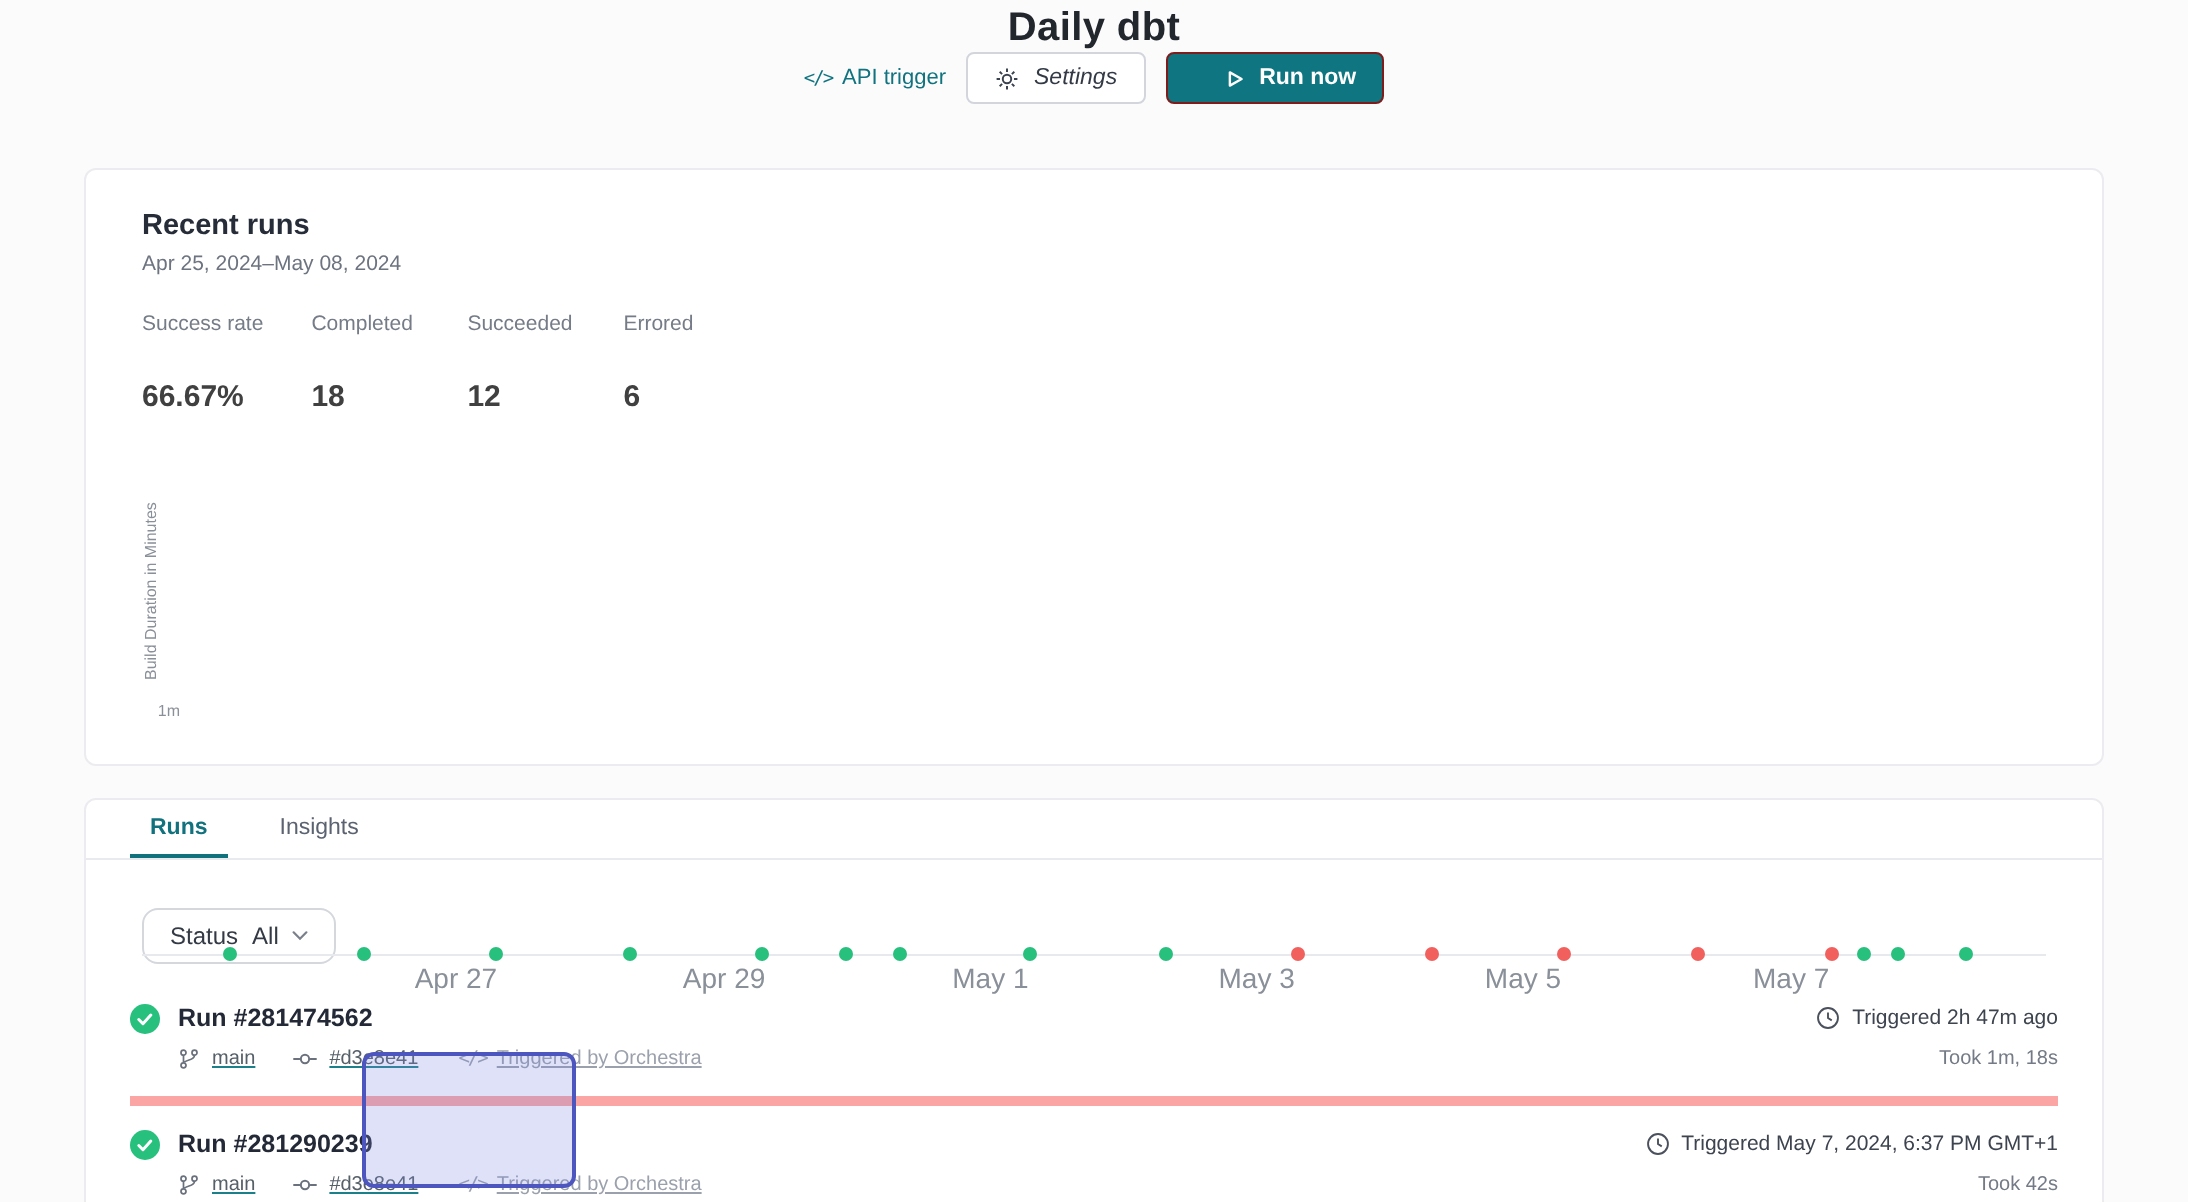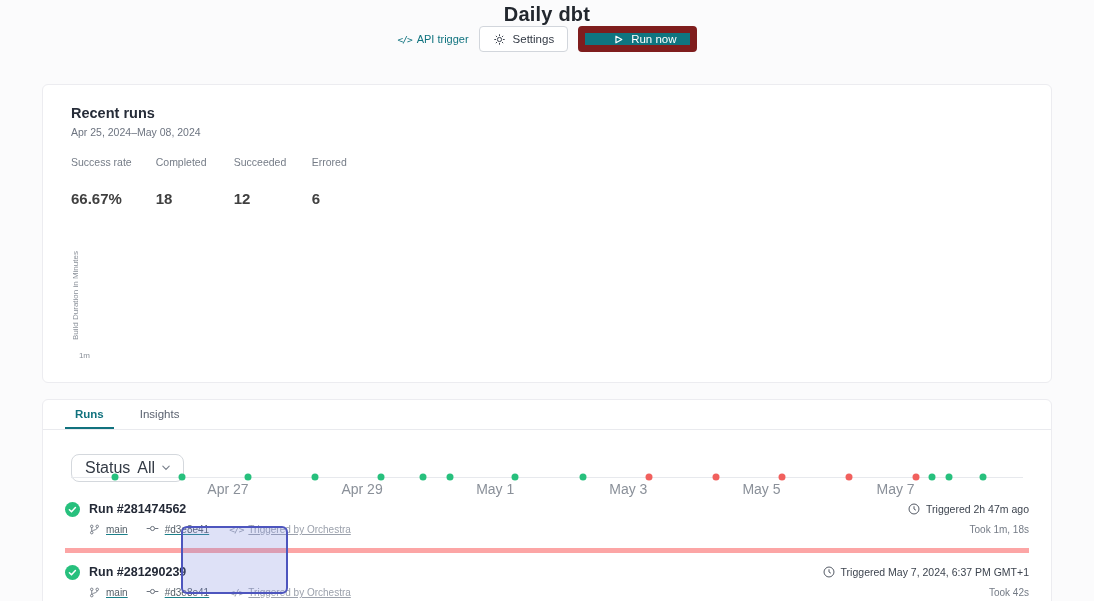--- a/index.html
+++ b/index.html
@@ -24,22 +24,22 @@
   .api-link {
     display: inline-flex; align-items: center; gap: 5px;
     color: #10737f; font-size: 11px; font-weight: 500; cursor: pointer;
   }
   .code-glyph { font-family: "DejaVu Sans Mono", monospace; font-size: 9.5px; letter-spacing: -1px; }
   .btn {
     height: 26px; display: inline-flex; align-items: center; gap: 7px;
     border-radius: 4px; font-size: 11.5px; padding: 0 13px; cursor: pointer;
     font-family: "Liberation Sans", sans-serif;
   }
-  .btn-settings { background: #fff; border: 1px solid #d2d6dc; color: #333a45; }
-  .btn-run { background: #0f7580; border: 7px solid #7f1d1d; color: #fff; font-weight: 400; padding-left: 28px; }
+  .btn-settings { background: #fff; border: 1px solid #d2d6dc; color: #333a45; font-style: italic; }
+  .btn-run { background: #0f7580; border: 1px solid #7f1d1d; color: #fff; font-weight: 700; padding-left: 28px; }
 
   
   .subheader { display: flex; align-items: stretch; padding: 0 42px; margin-top: 19px; }
   .sub-group { padding-right: 24px; }
   .sub-group + .sub-divider { border-left: 1px solid #e3e5e9; margin-right: 20px; }
   .sub-label { font-size: 10.5px; color: #7a818c; }
   .sub-value { margin-top: 8px; font-size: 12.5px; color: #3a414d; display: flex; gap: 7px; align-items: center; }
   .env-link { color: #3a414d; text-decoration: underline; text-decoration-color: #1b808a; cursor: pointer; }
 
   
@@ -77,29 +77,29 @@
   .tabbar { display: flex; padding: 0 22px; border-bottom: 1px solid #e9eaee; height: 30px; }
   .tab {
     font-size: 11.5px; padding: 0 10px; display: flex; align-items: center;
     margin-right: 16px; color: #5b6270; border-bottom: 2px solid transparent; cursor: pointer;
   }
   .tab.active { color: #11727e; font-weight: 700; border-bottom-color: #11727e; }
 
   .filter-chip {
     margin: 24px 0 0 28px; display: inline-flex; align-items: center; gap: 7px;
     border: 1px solid #d4d8dd; border-radius: 8px; padding: 0 13px; height: 28px;
-    font-size: 16px; color: #333a45; background: #fff; cursor: pointer;
+    font-size: 12px; color: #333a45; background: #fff; cursor: pointer;
   }
   .chip-value { font-weight: 400; }
 
   .runs-list { margin: 8px 22px 0; }
   .run-row { display: flex; justify-content: space-between; padding: 12px 0 13px; border-bottom: 5px solid #fca5a5; cursor: pointer; }
   .run-left { display: flex; gap: 9px; }
   .run-title { font-size: 12.5px; font-weight: 700; color: #232936; }
-  .run-meta { display: flex; gap: 6px; margin-top: 8px; font-size: 10px; color: #5d6571; }
+  .run-meta { display: flex; align-items: center; gap: 6px; margin-top: 8px; font-size: 10px; color: #5d6571; }
   .meta-link { color: #566069; text-decoration: underline; text-decoration-color: #1b808a; cursor: pointer; }
   .meta-sep { width: 6px; }
   .trigger-badge { margin-left: 14px; color: #9ba1ac; display: inline-flex; gap: 5px; align-items: center; cursor: pointer; }
   .trigger-badge .badge-text { text-decoration: underline; }
   .run-right { text-align: right; padding-top: 1px; }
   .run-triggered { font-size: 10.5px; color: #3d444f; display: flex; gap: 6px; justify-content: flex-end; align-items: center; }
   .run-took { font-size: 10px; color: #747b86; margin-top: 9px; }
 
   
   .overlay-box {

